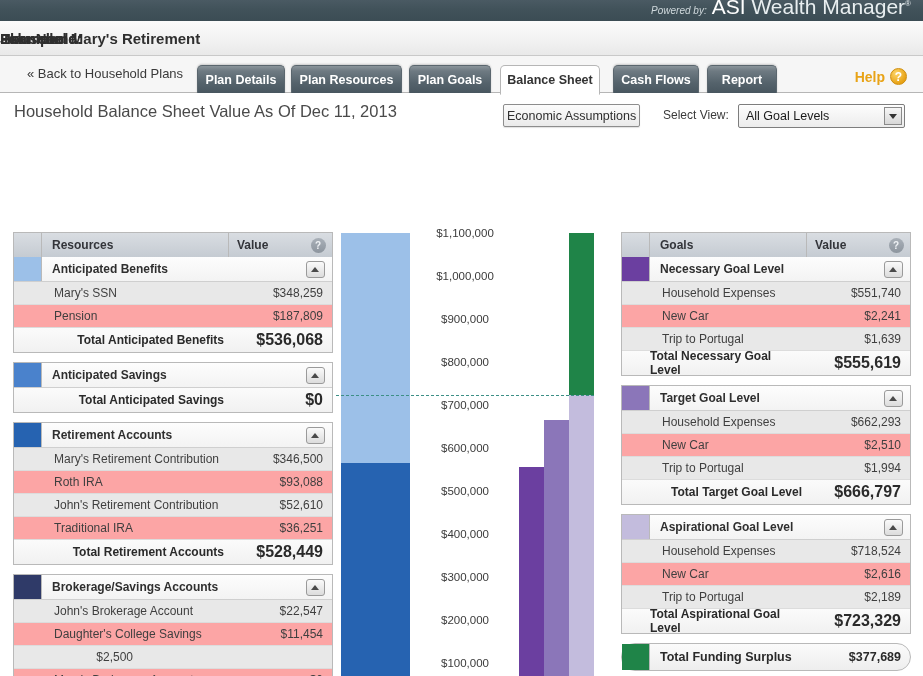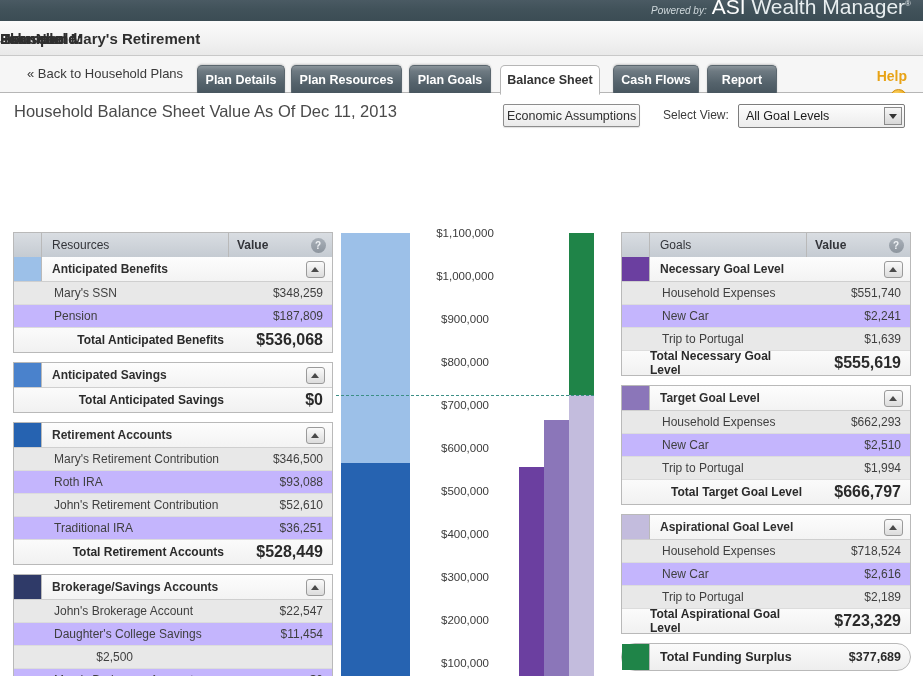--- a/index.html
+++ b/index.html
@@ -63,21 +63,21 @@
     box-shadow: 0 -1px 2px rgba(0,0,0,0.18);
     cursor:pointer; white-space:nowrap; padding:0 10px;
   }
   .tab.active {
     background:#ffffff; color:#333333;
     border:1px solid #b6b6b6; border-bottom:1px solid #ffffff;
     height:30px; top:9px; z-index:5; box-shadow:none;
   }
   .help {
     position:absolute; right:16px; top:12px;
-    display:flex; align-items:flex-end; gap:5px; cursor:pointer;flex-direction:column;
+    display:flex; align-items:center; gap:5px; cursor:pointer;
   }
   .help .hl { color:#e8a317; font-weight:bold; font-size:14px; }
   .help .hq {
     width:17px;height:17px;border-radius:50%;
     background:radial-gradient(circle at 35% 30%, #fdd66a, #e8a317 70%);
     color:#fff;font-weight:bold;font-size:12px;
     display:flex;align-items:center;justify-content:center;
     border:1px solid #cf8d0c;
   }
 
@@ -116,21 +116,21 @@
 
   
   .panel { position:absolute; }
   .panel-left { left:13px; top:139px; width:320px; }
   .panel-right { left:596px; top:139px; width:315px;padding-left:25px; }
 
   .tbl { width:100%; border:1px solid #b9b9b9; border-collapse:separate; background:#fff; margin-bottom:9px; }
 
   .hdr-row { display:flex; height:24px; background:linear-gradient(to bottom,#d9dde2,#c5cbd2); }
   .hdr-swatch { width:28px; border-right:1px solid #b9b9b9; }
-  .hdr-name { flex:1; display:flex; align-items:center; padding-left:10px; font-weight:normal; font-size:12px; color:#33353a; }
+  .hdr-name { flex:1; display:flex; align-items:center; padding-left:10px; font-weight:bold; font-size:12px; color:#33353a; }
   .hdr-value { width:76px; display:flex; align-items:center; padding-left:8px; font-weight:bold; font-size:12px; color:#33353a; border-left:1px solid #b9b9b9; }
   .hdr-q { width:28px; display:flex; align-items:center; justify-content:center; }
   .qmark {
     width:15px;height:15px;border-radius:50%;
     background:linear-gradient(to bottom,#a9b0b8,#8d959e);
     color:#eef1f4;font-size:10px;font-weight:bold;
     display:flex;align-items:center;justify-content:center;cursor:pointer;
   }
 
   .grp-row { display:flex; height:25px; background:linear-gradient(to bottom,#fdfdfd,#f3f3f3); border-bottom:1px solid #cfcfcf; }
@@ -140,21 +140,21 @@
   .collapse-btn {
     width:19px;height:17px;border-radius:3px;
     background:linear-gradient(to bottom,#fafafa,#dcdcdc);
     border:1px solid #9a9a9a;
     display:flex;align-items:center;justify-content:center;cursor:pointer;
   }
   .caret-up { width:0;height:0;border-left:4px solid transparent;border-right:4px solid transparent;border-bottom:5px solid #4a4a4a; }
 
   .itm-row { display:flex; height:23px; border-bottom:1px solid #dcdcdc; }
   .itm-row.odd { background:#e8e8e8; }
-  .itm-row.even { background:#c4b5fd; }
+  .itm-row.even { background:#fca5a5; }
   .itm-row .pad { width:28px; }
   .itm-name { flex:1; display:flex; align-items:center; padding-left:12px; font-size:12px; color:#3f3f3f; }
   .itm-value { width:100px; display:flex; align-items:center; justify-content:flex-end; padding-right:9px; font-size:12px; color:#3f3f3f; }
 
   .tot-row { display:flex; height:24px; background:linear-gradient(to bottom,#fbfbfb,#f1f1f1); }
   .tot-row .pad { width:28px; }
   .tot-name { flex:1; display:flex; align-items:center; justify-content:flex-end; padding-right:8px; font-weight:bold; font-size:12px; color:#2a2a2a; }
   .tot-value { width:100px; display:flex; align-items:center; justify-content:flex-end; padding-right:9px; font-weight:bold; font-size:16px; color:#2a2a2a; }
 
   .grand-tbl { display:flex; height:28px; border:1px solid #b9b9b9; background:linear-gradient(to bottom,#fbfbfb,#eeeeee); }

